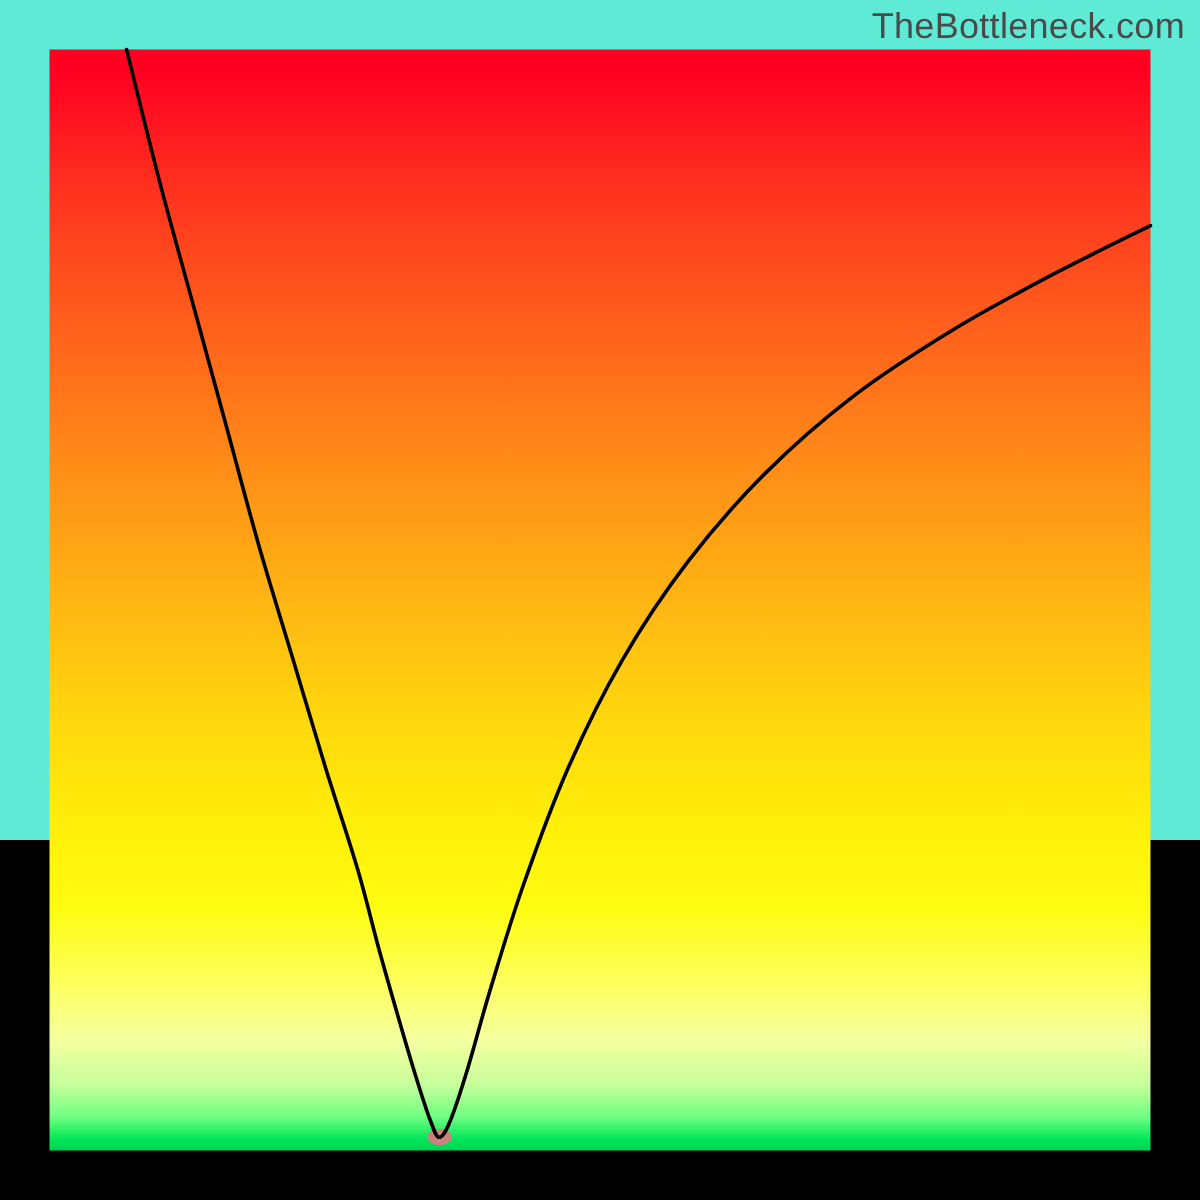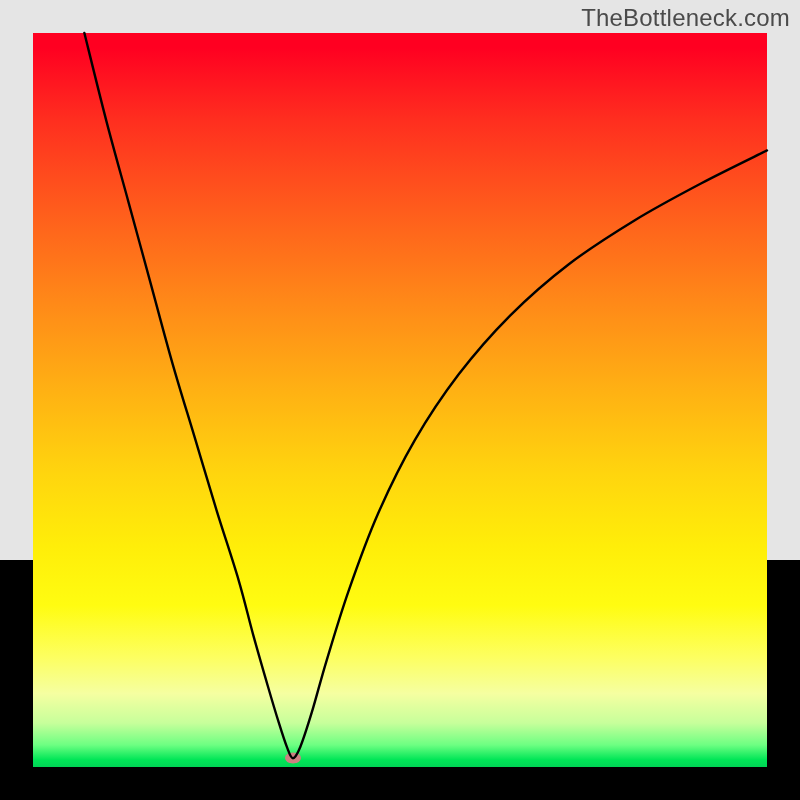--- a/index.html
+++ b/index.html
@@ -8,21 +8,21 @@
     width: 800px;
     height: 800px;
     background: #000;
     overflow: hidden;
     font-family: Arial, Helvetica, sans-serif;
   }
   .frame {
     position: relative;
     width: 800px;
     height: 560px;
-    background: #e5e5e5;
+    background: #5eead4;
   }
   .watermark {
     position: absolute;
     top: 4px;
     right: 10px;
     color: #4a4a4a;
     font-size: 24px;
     font-weight: 500;
     letter-spacing: 0.2px;
     z-index: 20;

